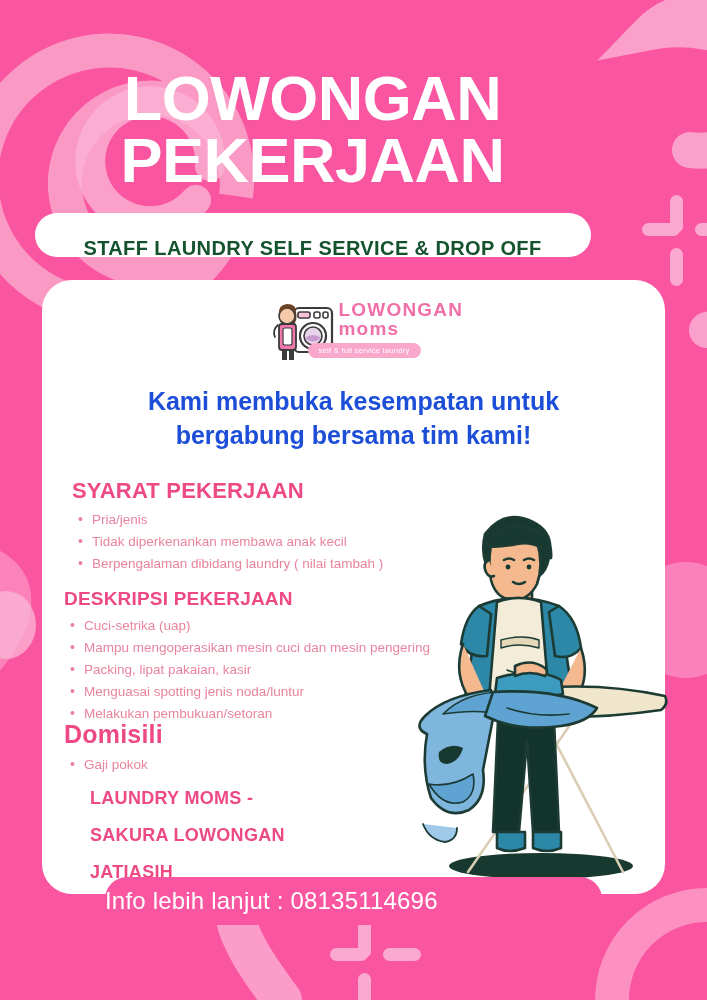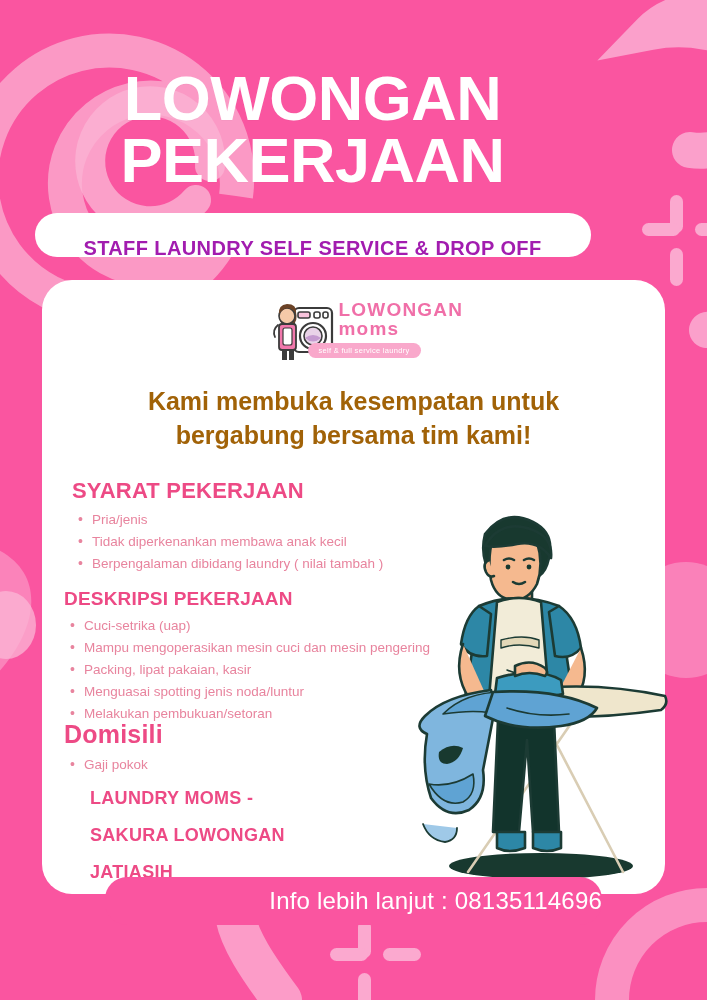--- a/index.html
+++ b/index.html
@@ -44,21 +44,21 @@
   #poster-title span { display:block; }
 
   #subtitle-pill {
     margin:22px auto 0;
     width:556px; height:44px;
     background:#ffffff;
     border-radius:24px;
     display:flex; align-items:center; justify-content:center;
   }
   #subtitle-text {
-    color:#a21caf;
+    color:#14532d;
     font-weight:bold;
     font-size:20px;
     letter-spacing:0.4px;
     margin-top:27px;
   }
 
   
   #content-card {
     position:absolute;
     left:42px; top:280px;
@@ -80,21 +80,21 @@
     position:absolute; left:44px; top:49px;
     background:#F9A8CB; color:#ffffff;
     font-size:7.5px; letter-spacing:0.3px;
     padding:3px 11px; border-radius:9px; white-space:nowrap;
   }
 
   
   #headline {
     position:absolute; top:105px; left:0; width:100%;
     text-align:center;
-    color:#a16207;
+    color:#1d4ed8;
     font-weight:bold; font-size:25px; line-height:1.35;
   }
   #headline span { display:block; }
 
   
   .section { position:absolute; left:22px; width:430px; }
   .section-title {
     color:#ED4A85; font-weight:bold; letter-spacing:0.2px;
   }
   ul.bullets { list-style:none; margin-top:5px; }
@@ -132,21 +132,21 @@
     width:300px; height:400px;
     z-index:6; pointer-events:none;
   }
 
   
   #contact-bar {
     position:absolute; left:105px; top:877px;
     width:497px; height:48px;
     background:#FA55A0;
     border-radius:22px;
-    display:flex; align-items:center; justify-content:flex-end;
+    display:flex; align-items:center; justify-content:flex-start;
     z-index:7;
   }
   #contact-text {
     color:#FFFFFF; font-size:24px; letter-spacing:0.2px;
   }
 </style>
 </head>
 <body>
 
 <svg id="bg-deco" viewBox="0 0 707 1000" xmlns="http://www.w3.org/2000/svg">

